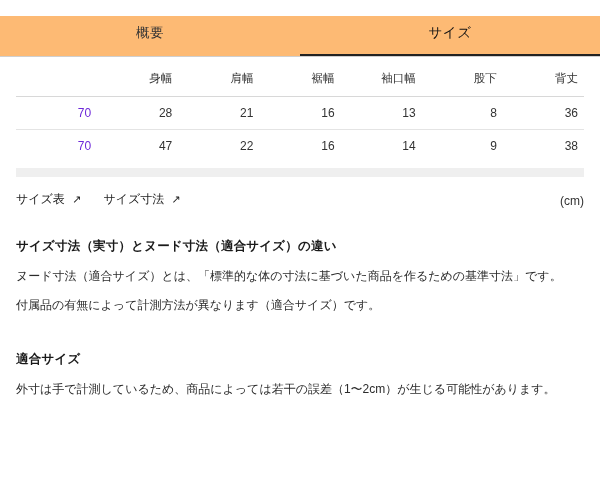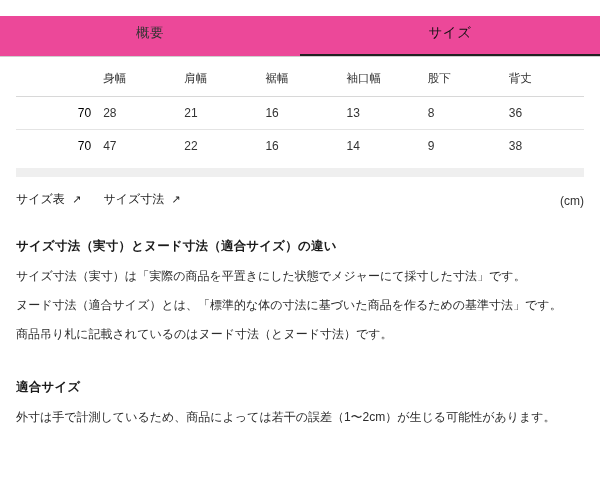--- a/index.html
+++ b/index.html
@@ -31,55 +31,55 @@
     border-bottom: 1px solid #cfcfcf;
   }
   .tab {
     flex: 1 1 50%;
     text-align: center;
     font-size: 13.5px;
     color: #333333;
     padding: 8px 0 12px 0;
     letter-spacing: 0.5px;
     cursor: pointer;
-    background: #ec4899;
+    background: #fdba74;
   }
   .tab.active {
     border-bottom: 2px solid #222222;
     color: #111111;
   }
 
   
   .table-wrap {
     padding: 0 16px;
   }
   table.size-table {
     width: 100%;
     border-collapse: collapse;
     font-size: 12px;
     table-layout: fixed;
   }
   table.size-table th,
   table.size-table td {
-    text-align: left;
+    text-align: right;
     padding: 9px 6px;
     font-weight: normal;
     color: #333333;
     white-space: nowrap;
   }
   table.size-table thead th {
     font-size: 11.5px;
     color: #333333;
     padding-top: 14px;
     padding-bottom: 10px;
   }
   table.size-table thead th.col-label { text-align: left; }
   table.size-table tbody td.row-label {
     text-align: right;
-    color: #000000;
+    color: #6d28d9;
   }
   table.size-table tbody tr td {
     border-top: 1px solid #e4e4e4;
   }
   table.size-table tbody tr:first-child td {
     border-top: 1px solid #d8d8d8;
   }
   .table-bottom-bar {
     height: 9px;
     background: #efefef;
@@ -190,23 +190,22 @@
     <a class="link" href="#">
       <span>サイズ寸法</span>
       <span class="arrow">↗</span>
     </a>
     <span class="unit">(cm)</span>
   </div>
 
   <div class="body-text">
 
     <div class="section-title">サイズ寸法（実寸）とヌード寸法（適合サイズ）の違い</div>
-    <p class="para">サイズ寸法（実寸）は「実際の商品を平置きにした状態でメジャーにて採寸した寸法」です。</p>
     <p class="para">ヌード寸法（適合サイズ）とは、「標準的な体の寸法に基づいた商品を作るための基準寸法」です。</p>
-    <p class="para">商品吊り札に記載されているのはヌード寸法（とヌード寸法）です。</p>
+    <p class="para">付属品の有無によって計測方法が異なります（適合サイズ）です。</p>
 
     <div class="spacer-md"></div>
 
     <div class="section-title">適合サイズ</div>
     <p class="para">外寸は手で計測しているため、商品によっては若干の誤差（1〜2cm）が生じる可能性があります。</p>
 
   </div>
 
 </div>
 

